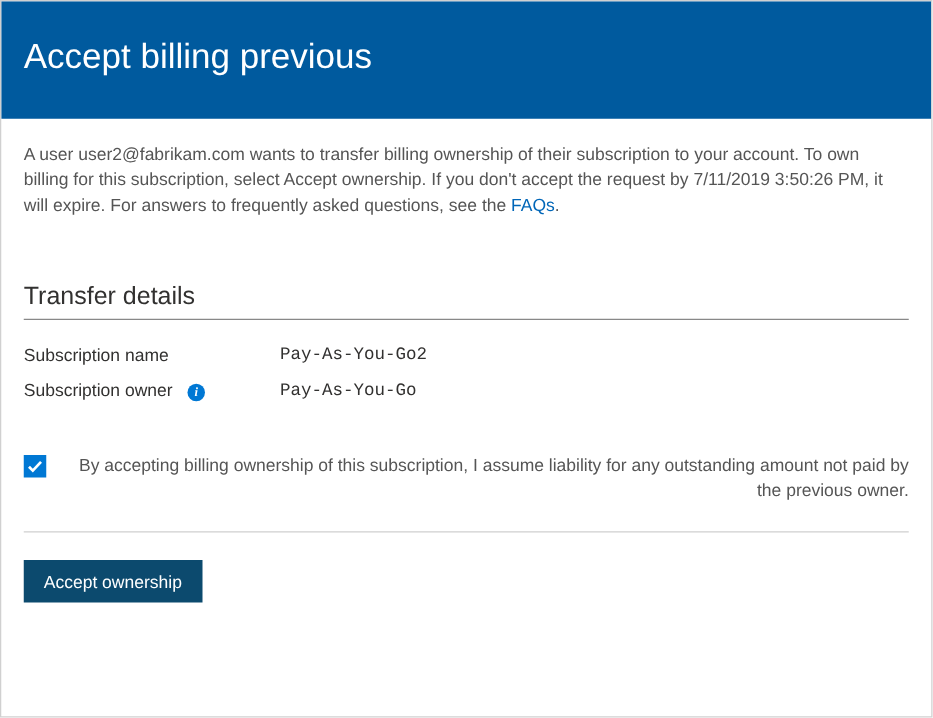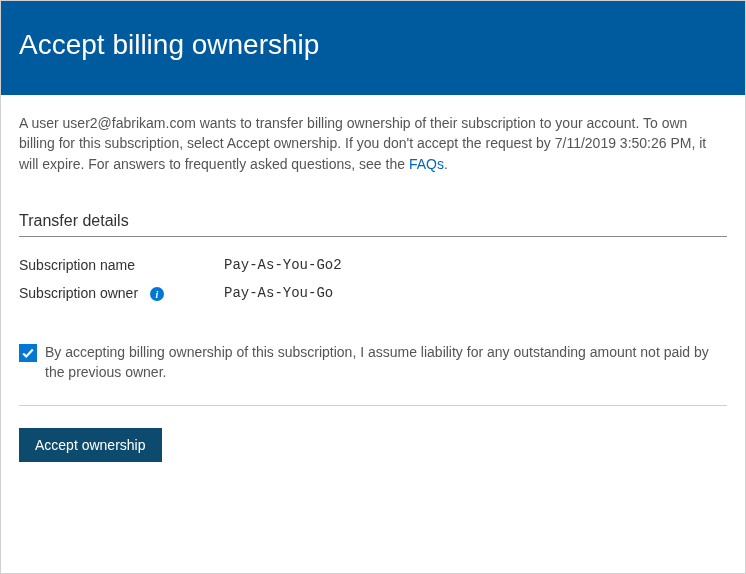--- a/index.html
+++ b/index.html
@@ -24,28 +24,28 @@
     .header h1 {
       font-size: 28px;
       font-weight: 400;
     }
     .content {
       padding: 18px;
     }
     .intro {
       color: #555;
       line-height: 1.45;
-      margin-bottom: 38px;
+      margin-bottom: 52px;
     }
     .intro a {
       color: #0066b8;
       text-decoration: none;
     }
     .section-title {
-      font-size: 16px;
+      font-size: 20px;
       font-weight: 400;
       color: #323130;
       padding-bottom: 6px;
       border-bottom: 1px solid #888;
       margin-bottom: 14px;
     }
     .details-table {
       width: 100%;
       border-collapse: collapse;
       margin-bottom: 36px;
@@ -100,36 +100,37 @@
     .checkbox svg {
       width: 14px;
       height: 14px;
       stroke: #fff;
       stroke-width: 2.5;
       fill: none;
     }
     .consent-text {
       color: #555;
       line-height: 1.4;
+      text-align: right;
     }
     .accept-btn {
       background: #0c4a6e;
       color: #fff;
       border: none;
       padding: 9px 16px;
       font-size: 14px;
       font-family: inherit;
       cursor: pointer;
     }
   </style>
 </head>
 <body>
 
 <div class="header">
-  <h1>Accept billing ownership</h1>
+  <h1>Accept billing previous</h1>
 </div>
 
 <div class="content">
 
   <p class="intro">
     <span>A user user2@fabrikam.com wants to transfer billing ownership of their subscription to your account. To own billing for this subscription, select Accept ownership. If you don't accept the request by 7/11/2019 3:50:26 PM, it will expire. For answers to frequently asked questions, see the </span><a href="#">FAQs</a><span>.</span>
   </p>
 
   <h2 class="section-title">Transfer details</h2>
 

